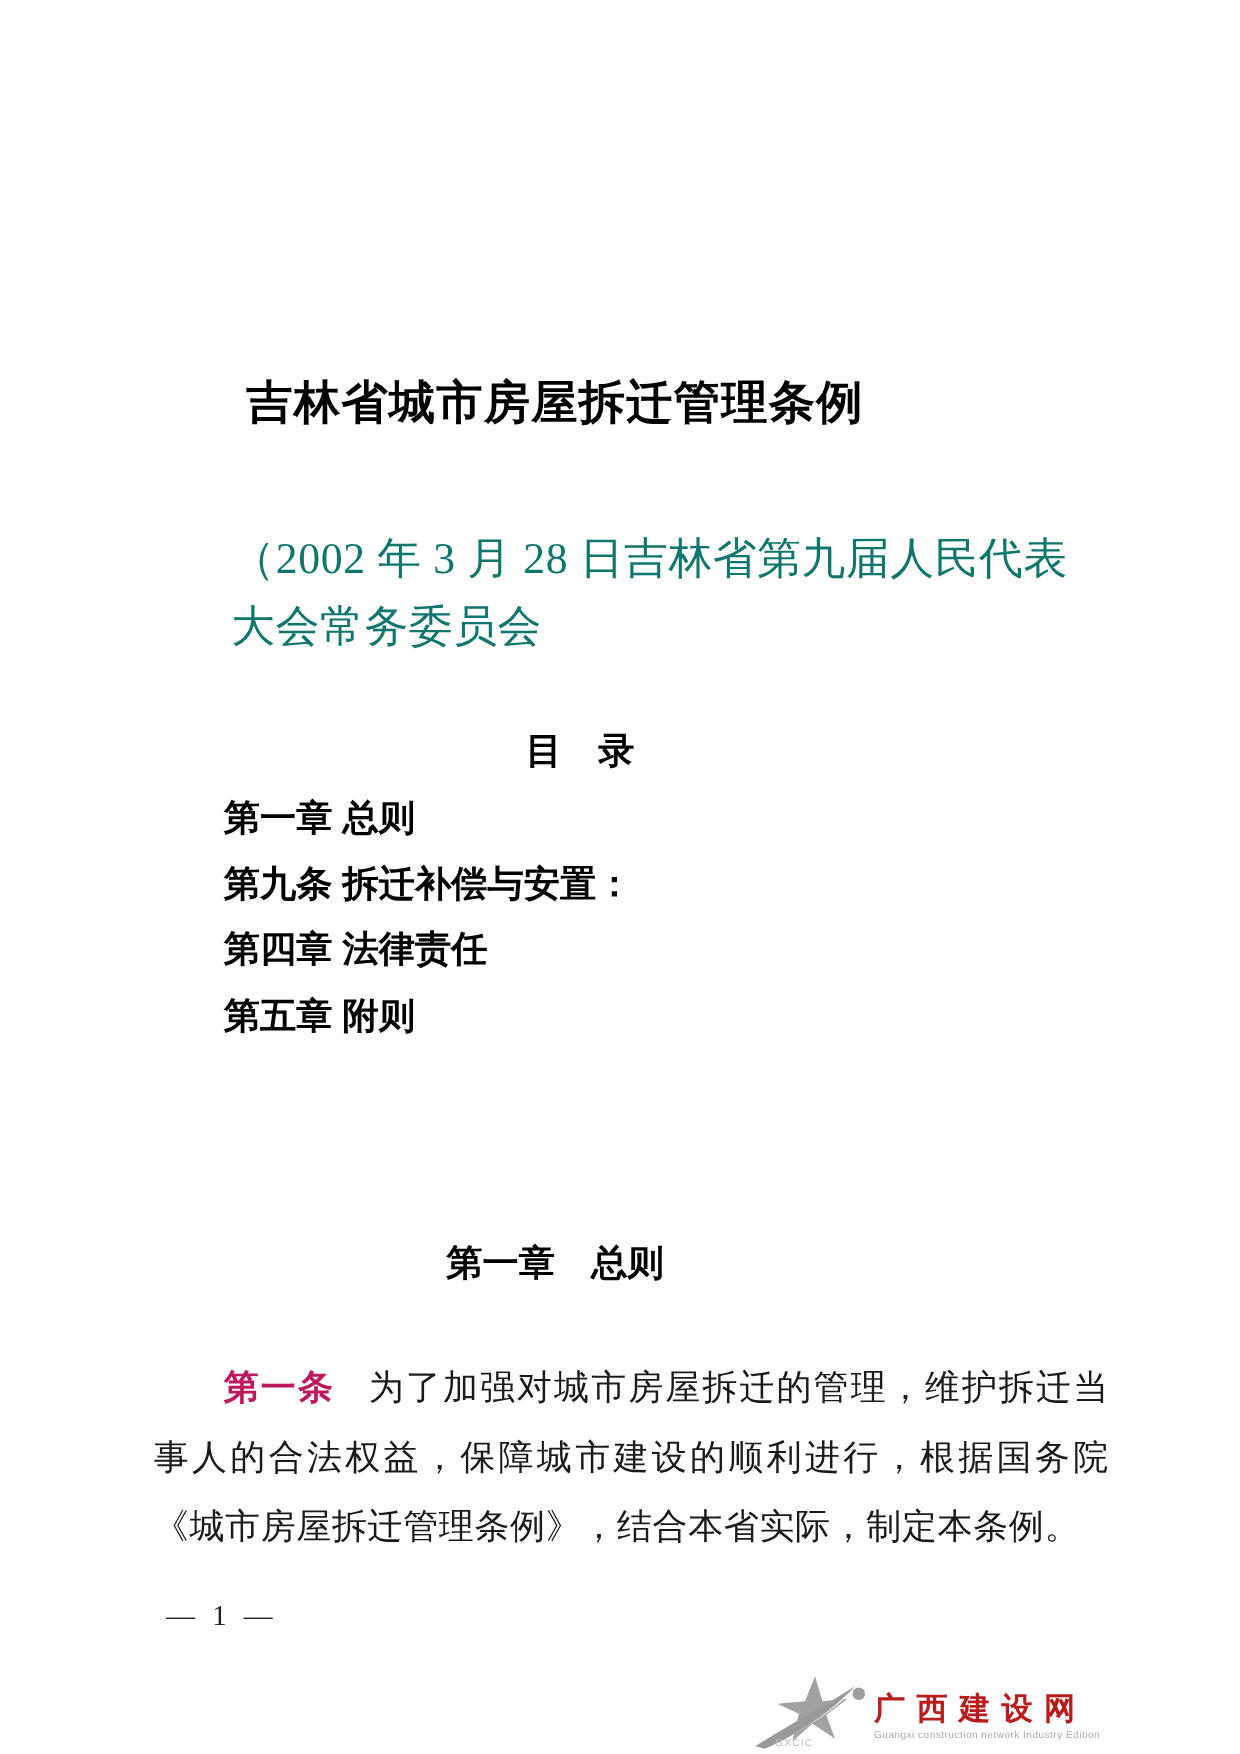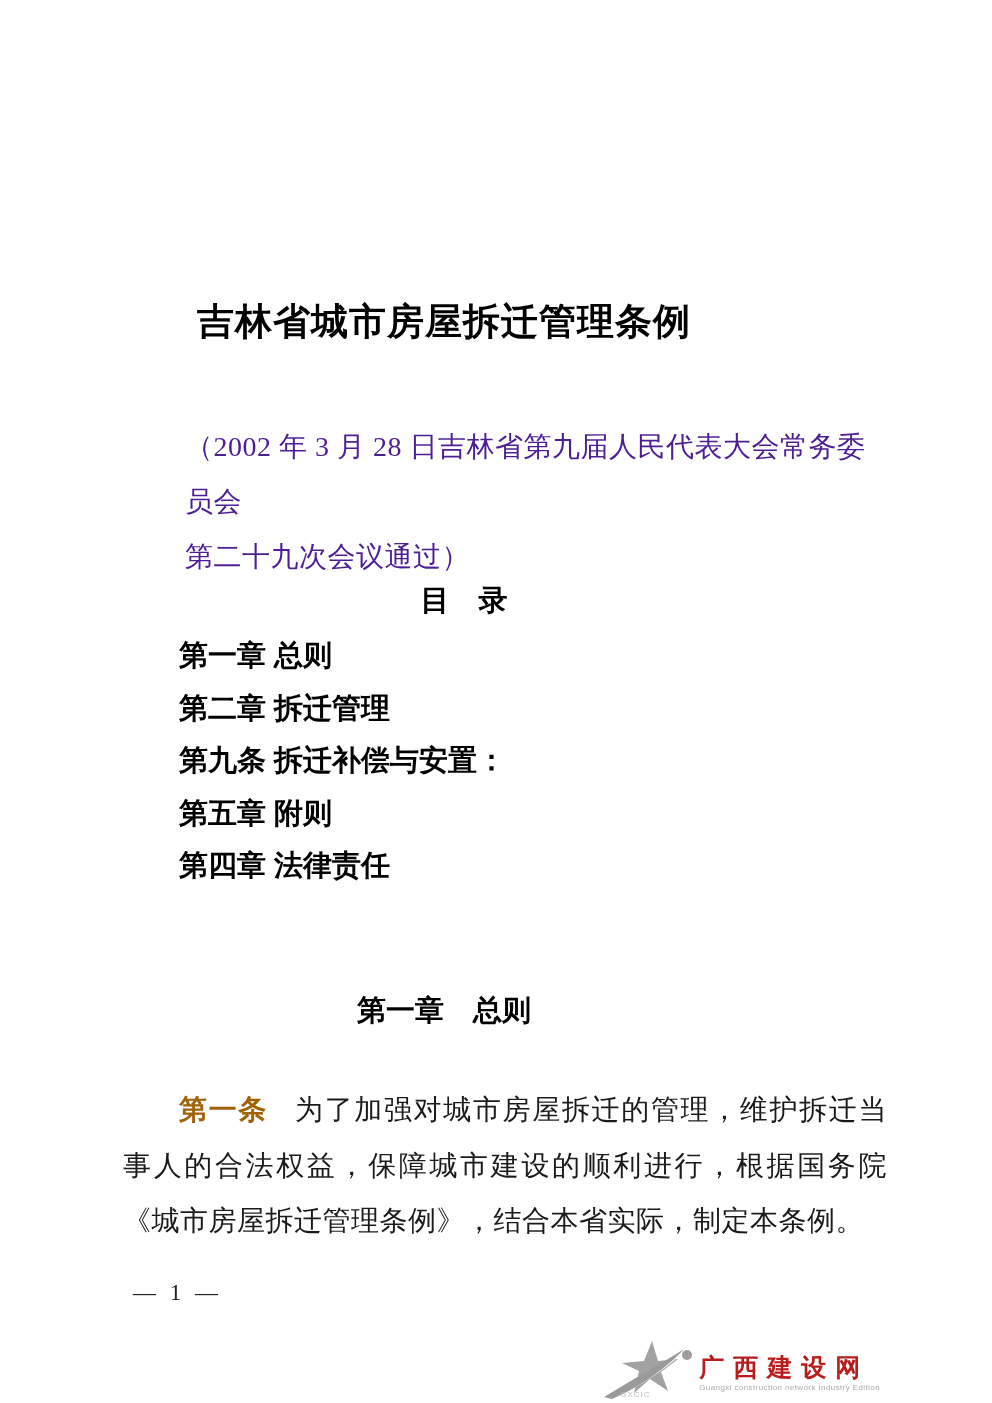--- a/index.html
+++ b/index.html
@@ -20,23 +20,23 @@
     text-align: center;
     font-size: 37px;
     font-weight: bold;
     letter-spacing: 1px;
     color: #000;
   }
 
   .preamble {
     position: absolute;
     top: 419px; left: 185px;
-    font-size: 28px;
+    font-size: 35px;
     line-height: 55px;
-    color: #4c1d95;
+    color: #0f766e;
     letter-spacing: 0.5px;
   }
 
   .toc-heading {
     position: absolute;
     top: 581px; left: 0; right: 0;
     text-align: center;
     font-size: 29px;
     font-weight: bold;
     color: #000;
@@ -69,21 +69,21 @@
     font-size: 28px;
     line-height: 55.5px;
     text-align: justify;
     text-indent: 56px;
     color: #1a1a1a;
     letter-spacing: 0.5px;
   }
   .article-label {
     font-family: "Liberation Sans", "DejaVu Sans", sans-serif;
     font-weight: bold;
-    color: #a16207;
+    color: #be185d;
     margin-right: 27px;
   }
 
   .page-number {
     position: absolute;
     top: 1280px; left: 133px;
     font-size: 23px;
     letter-spacing: 4px;
     color: #222;
   }
@@ -121,31 +121,29 @@
 </style>
 </head>
 <body>
 
 <div class="page">
 
   <div class="doc-title sans">吉林省城市房屋拆迁管理条例</div>
 
   <div class="preamble serif">
     <div>（2002 年 3 月 28 日吉林省第九届人民代表大会常务委员会</div>
-    <div>第二十九次会议通过）</div>
   </div>
 
   <div class="toc-heading sans">目　录</div>
 
   <div class="toc-list sans">
     <div class="toc-item">第一章 总则</div>
-    <div class="toc-item">第二章 拆迁管理</div>
     <div class="toc-item">第九条 拆迁补偿与安置：</div>
+    <div class="toc-item">第四章 法律责任</div>
     <div class="toc-item">第五章 附则</div>
-    <div class="toc-item">第四章 法律责任</div>
   </div>
 
   <div class="chapter-heading sans">第一章　总则</div>
 
   <div class="article serif">
     <span class="article-label">第一条</span><span>为了加强对城市房屋拆迁的管理，维护拆迁当事人的合法权益，保障城市建设的顺利进行，根据国务院《城市房屋拆迁管理条例》，结合本省实际，制定本条例。</span>
   </div>
 
   <div class="page-number serif">— 1 —</div>
 

